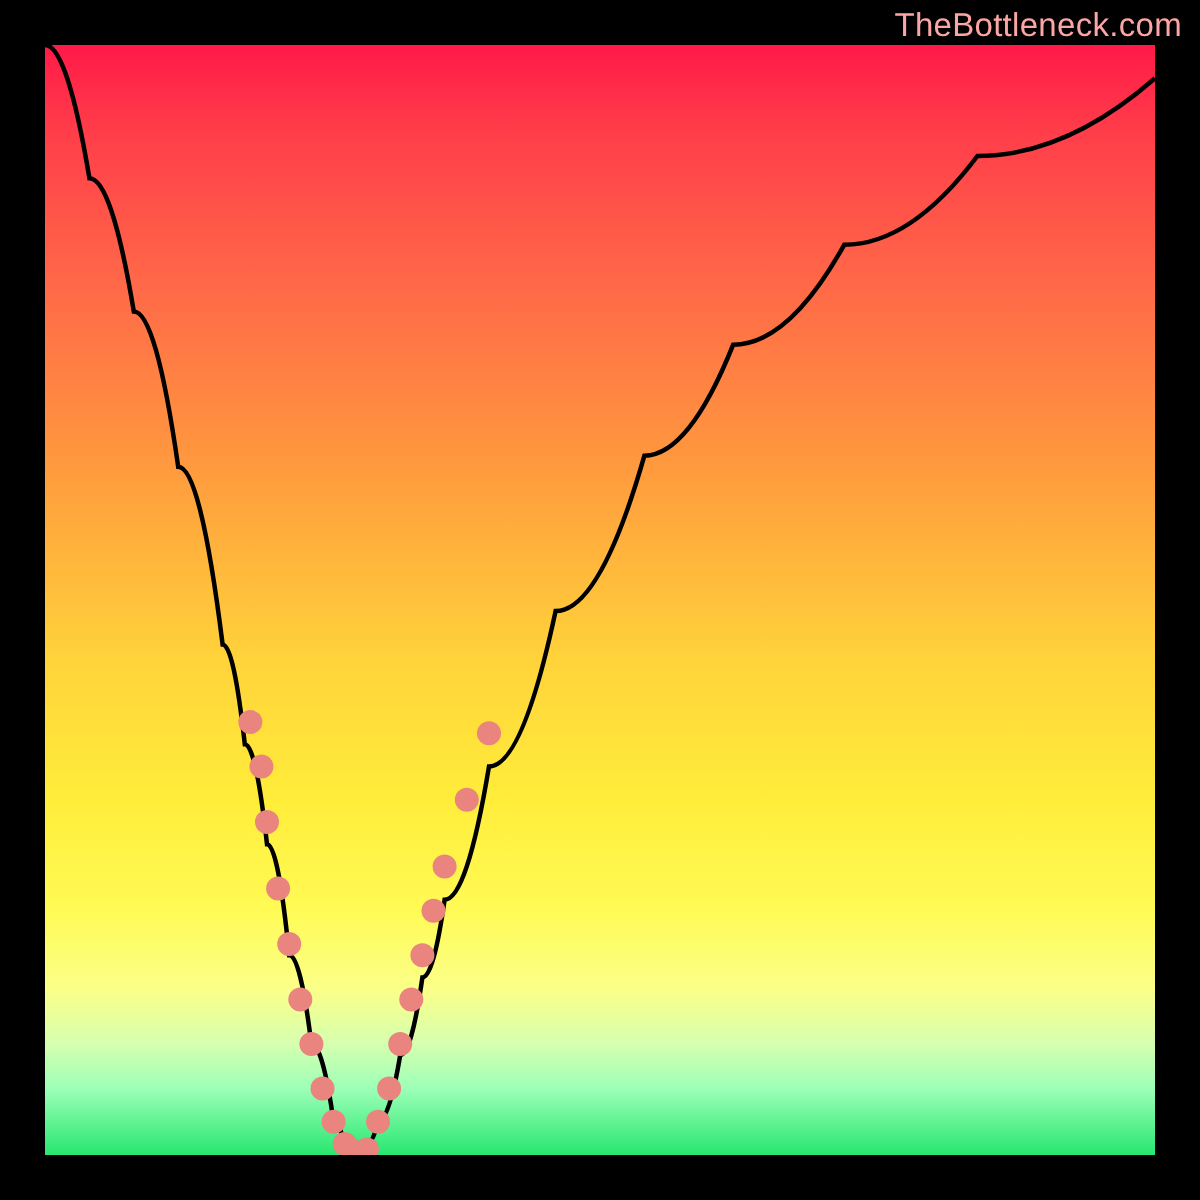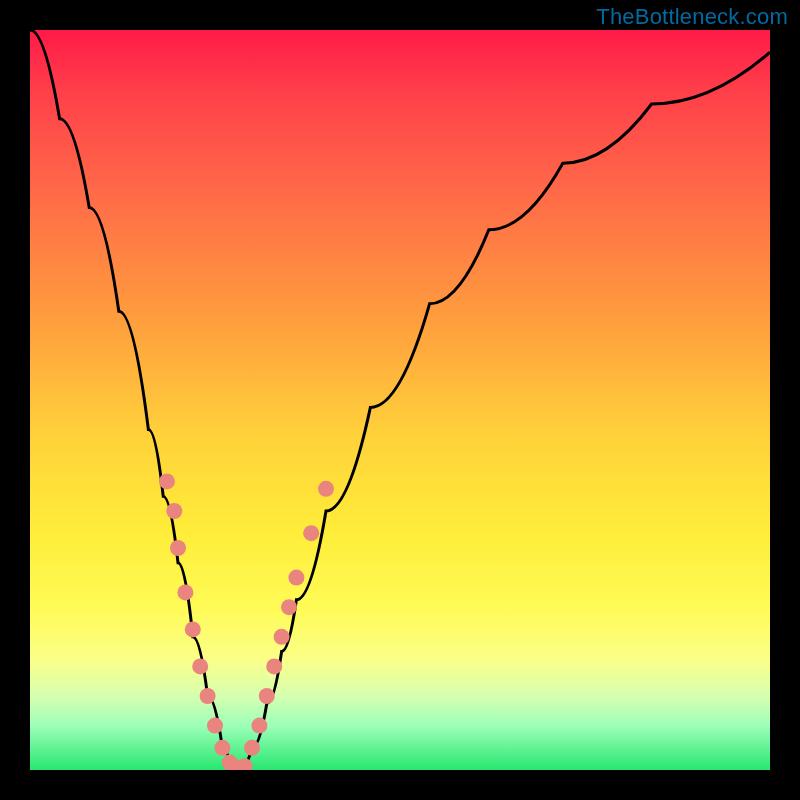--- a/index.html
+++ b/index.html
@@ -36,21 +36,21 @@
       #fffb56 78%,
       #fbff88 85%,
       #d6ffb0 90%,
       #9dffb8 94%,
       #27e770 100%);
   }
   .watermark {
     position: absolute;
     top: 4px;
     right: 12px;
-    color: #0369a1;
+    color: #fca5a5;
     font-size: 22px;
     letter-spacing: 0.2px;
     font-weight: 400;
   }
   svg.curve {
     position: absolute;
     top: 0;
     left: 0;
     width: 740px;
     height: 740px;

